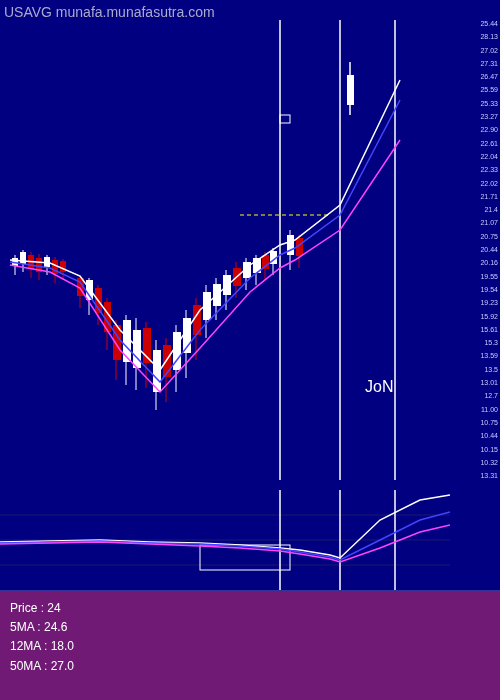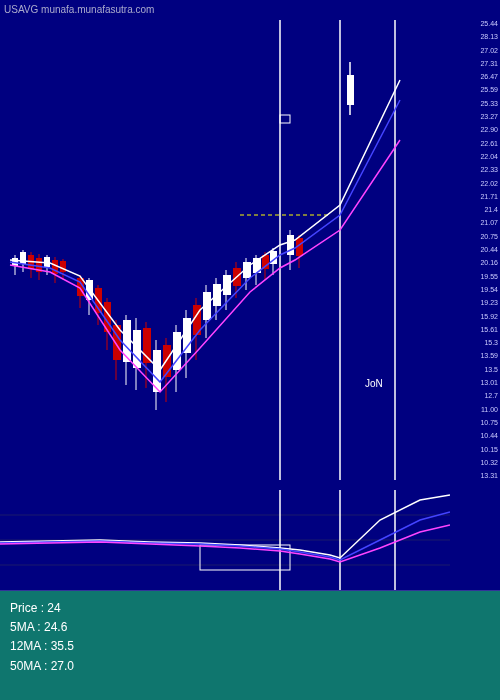--- a/index.html
+++ b/index.html
@@ -17,21 +17,21 @@
       height: 700px;
       position: relative;
       background: #000080;
     }
 
     #watermark {
       position: absolute;
       top: 4px;
       left: 4px;
       color: #aaaacc;
-      font-size: 10px;
+      font-size: 14px;
       z-index: 10;
     }
 
     #price-scale {
       position: absolute;
       top: 20px;
       right: 2px;
       width: 45px;
       height: 460px;
       display: flex;
@@ -54,21 +54,21 @@
       right: 50px;
       height: 460px;
     }
 
     #info-box {
       position: absolute;
       bottom: 0;
       left: 0;
       right: 0;
       height: 110px;
-      background: #0f766e;
+      background: #701a75;
       border-top: 1px solid #333399;
       display: flex;
       align-items: flex-start;
       padding: 8px 10px;
     }
 
     #info-text {
       color: #ffffff;
       font-size: 12px;
       line-height: 1.6;
@@ -99,21 +99,21 @@
       left: 0;
       width: calc(100% - 50px);
       height: 100px;
     }
 
     #jon-label {
       position: absolute;
       top: 378px;
       left: 365px;
       color: #ffffff;
-      font-size: 10px;
+      font-size: 16px;
     }
   </style>
 </head>
 <body>
 
 <div id="chart-container">
 
   <div id="watermark">
     <span>USAVG munafa.munafasutra.com</span>
   </div>
@@ -302,18 +302,18 @@
   <div id="jon-label">JoN</div>
 
   <div id="live-macd-label">
     &lt;&lt;Live<br>MACD
   </div>
 
   <div id="info-box">
     <div id="info-text">
       <div>Price   : 24</div>
       <div>5MA : 24.6</div>
-      <div>12MA : 35.5</div>
+      <div>12MA : 18.0</div>
       <div>50MA : 27.0</div>
     </div>
   </div>
 
 </div>
 
 </body></html>

